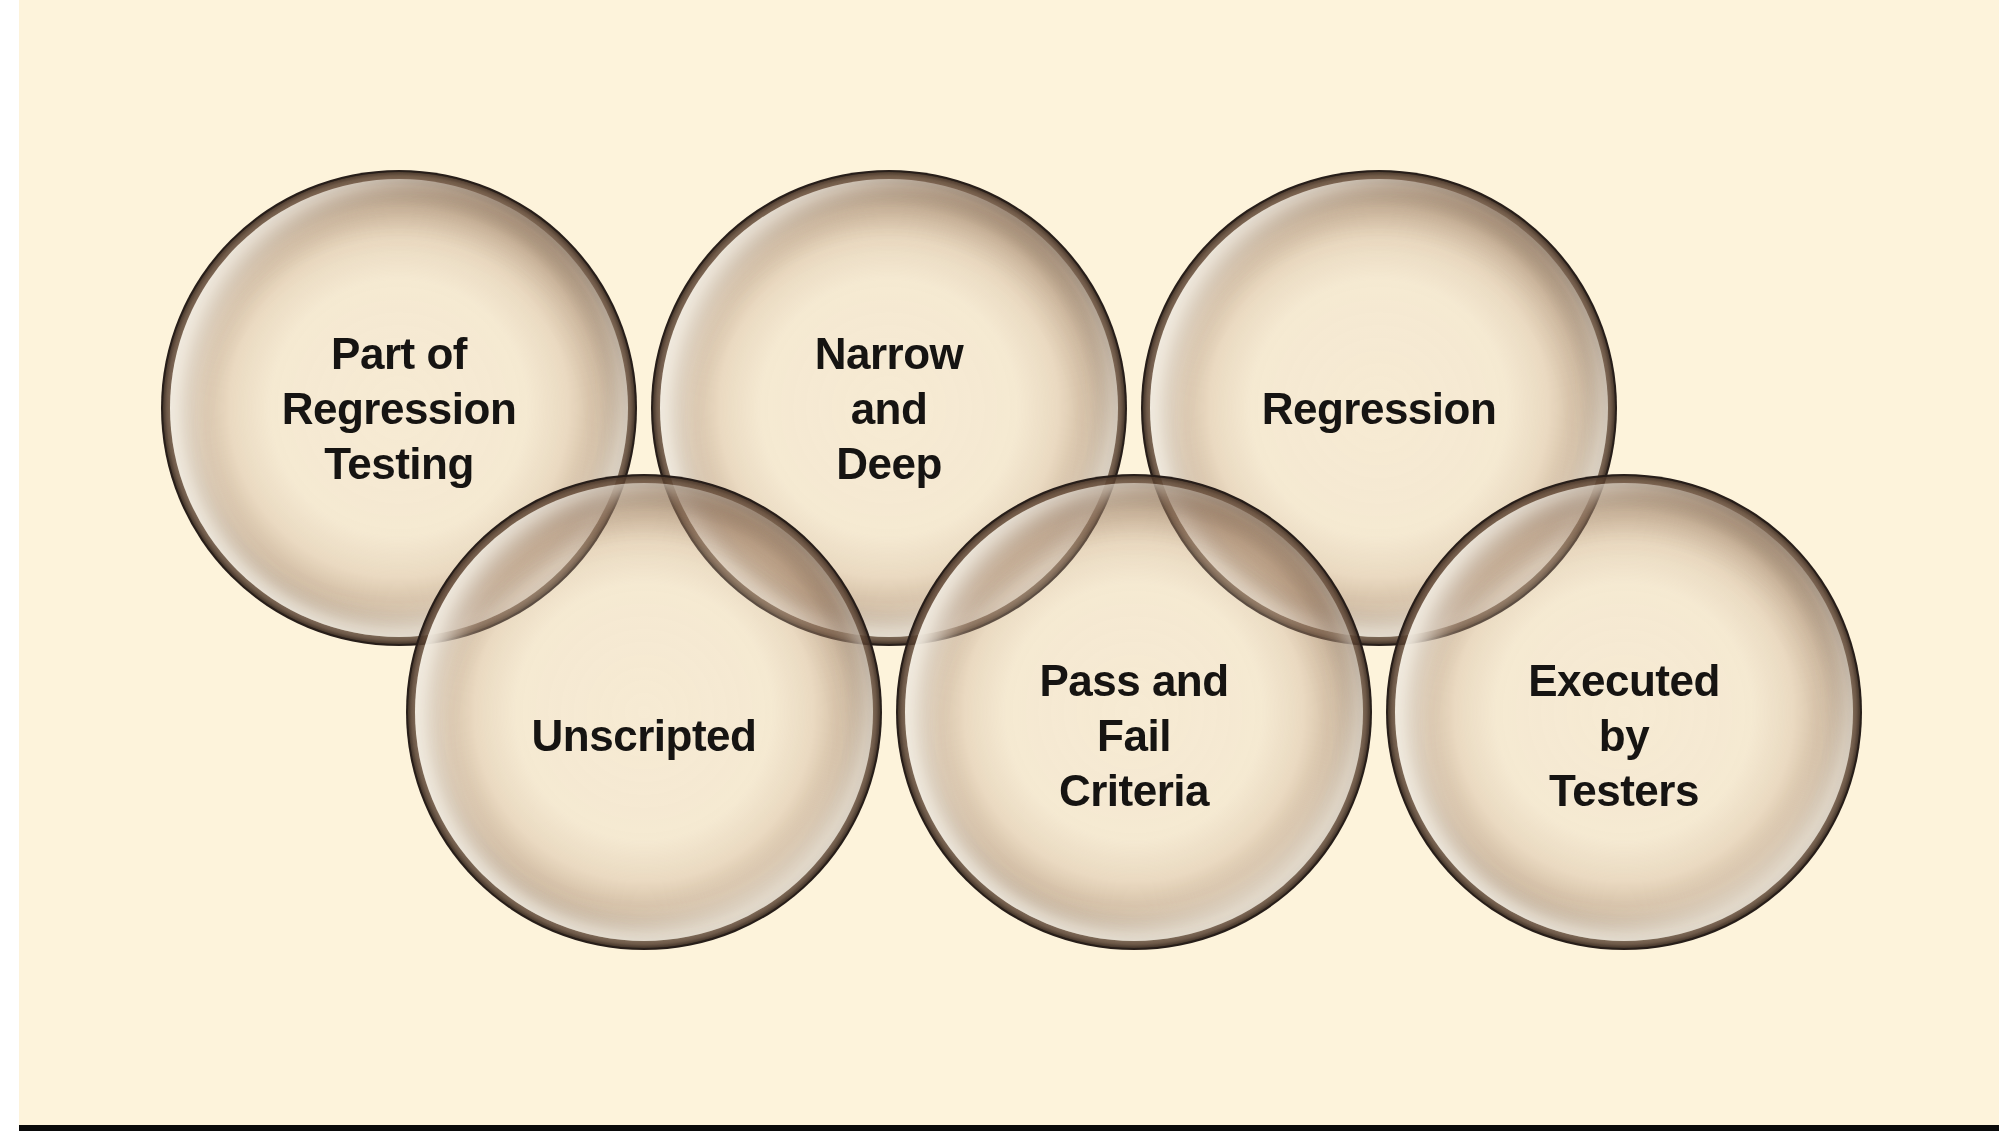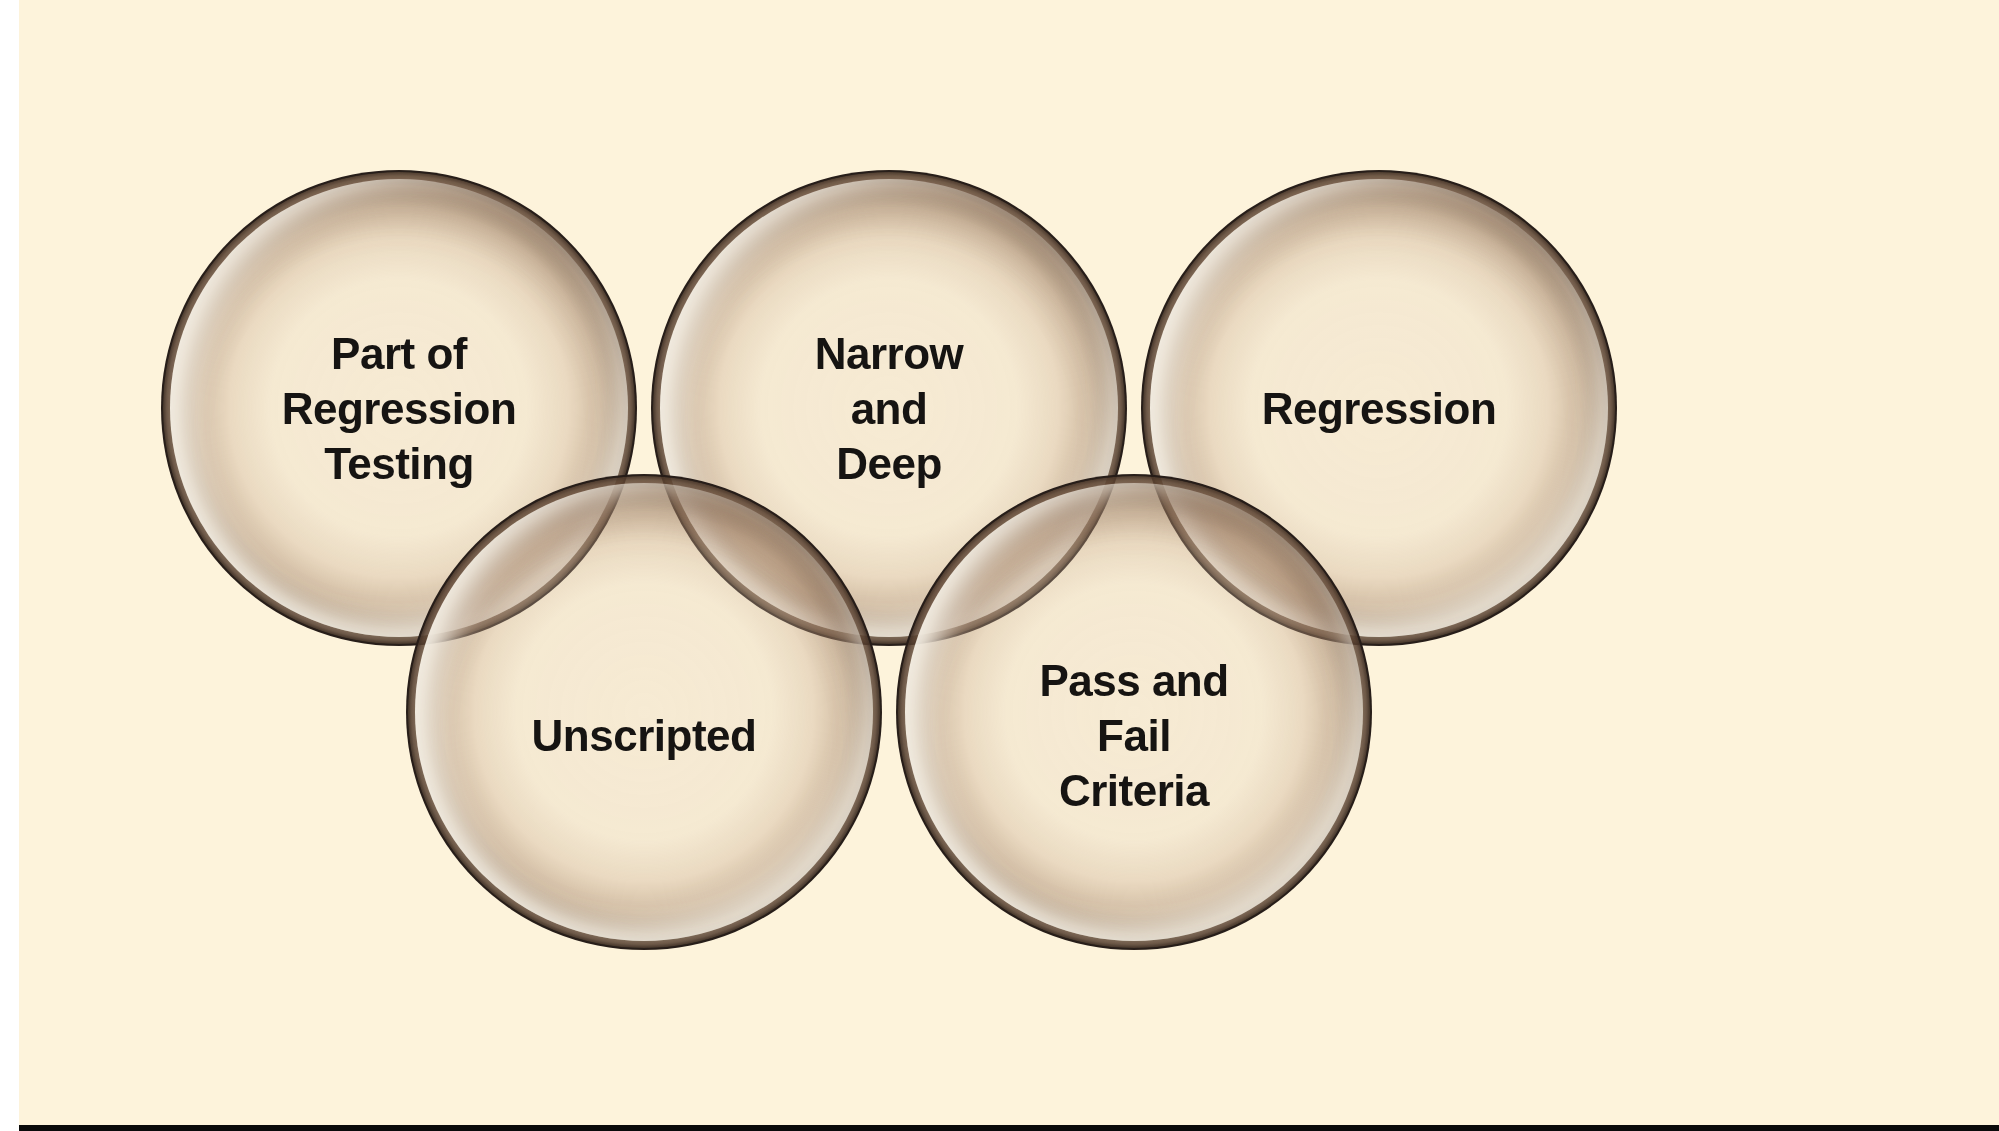--- a/index.html
+++ b/index.html
@@ -109,16 +109,21 @@
   <div class="bubble b5 row-bottom">
     <div class="bubble-label">Pass and
 Fail
 Criteria</div>
   </div>
 
   <div class="bubble b4 row-bottom">
     <div class="bubble-label">Unscripted</div>
   </div>
 
+  <div class="bubble b6 row-bottom">
+    <div class="bubble-label">Executed
+by
+Testers</div>
+  </div>
 
   <div class="bottom-bar"></div>
 
 </div>
 
 </body></html>

